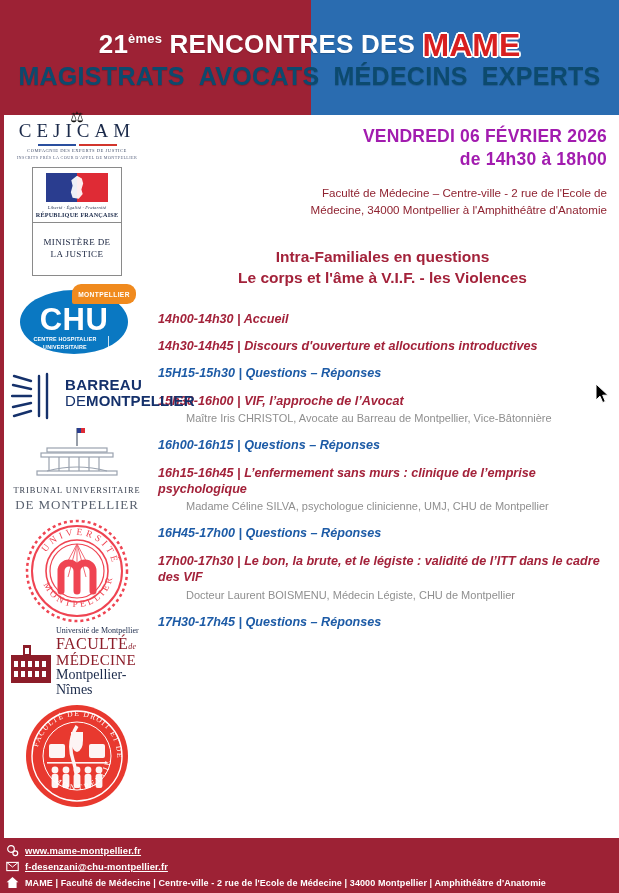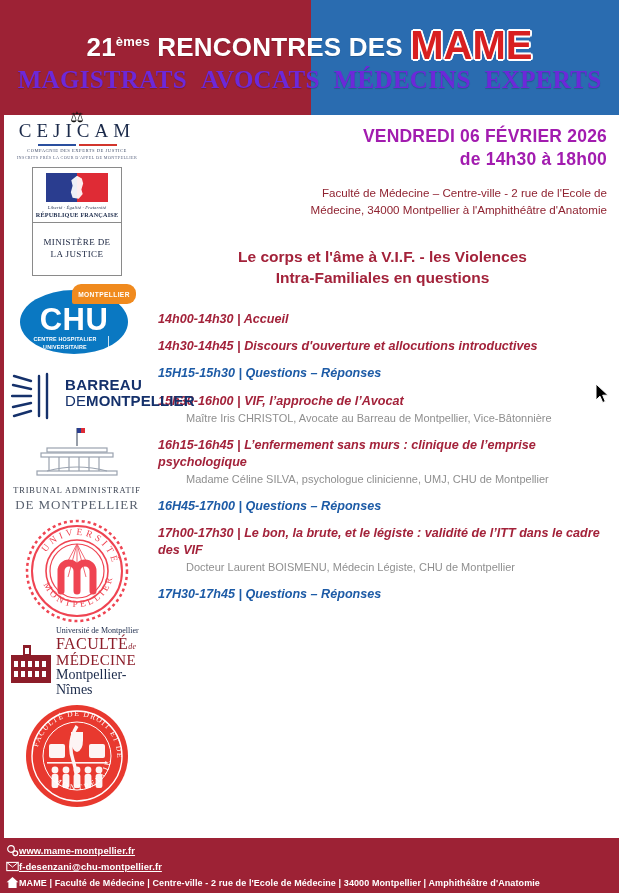--- a/index.html
+++ b/index.html
@@ -24,35 +24,34 @@
     display:flex;flex-direction:column;justify-content:center;align-items:center;
     gap:2px;pointer-events:none;
   }
   .line1{
     font-size:26px;font-weight:bold;color:#ffffff;
     letter-spacing:.2px;white-space:nowrap;line-height:1.05;
     text-shadow:0 1px 1px rgba(0,0,0,.18);
   }
   .line1 .sup{font-size:13px;vertical-align:super;font-weight:bold;}
   .line1 .mame{
-    color:#d81f20;font-size:40px;letter-spacing:0px;
+    color:#d81f20;font-size:32px;letter-spacing:0px;
     -webkit-text-stroke:0px;
     text-shadow:
       -1.4px -1.4px 0 #fff, 1.4px -1.4px 0 #fff,
       -1.4px  1.4px 0 #fff, 1.4px  1.4px 0 #fff,
        0 -1.6px 0 #fff, 0 1.6px 0 #fff,
       -1.6px 0 0 #fff, 1.6px 0 0 #fff;
     position:relative;top:3px;
   }
   .line2{
-    font-size:25px;font-weight:bold;color:#6d28d9;
+    font-size:25px;font-weight:bold;color:#0c4a6e;
     white-space:nowrap;line-height:1.05;letter-spacing:.3px;
     text-shadow:0 1px 1px rgba(0,0,0,.18);
     margin-top:2px;
-    font-family:Liberation Serif, serif;
   }
   .line2 .sp{display:inline-block;width:14px;}
 
   
   .page{
     position:absolute;left:0;top:115px;width:619px;height:723px;
     border-left:4px solid #9d2235;
     box-sizing:border-box;
     background:#fff;
   }
@@ -199,21 +198,21 @@
     margin-left:28px;margin-top:2px;
   }
 
   
   .footer{
     position:absolute;left:0;top:838px;width:619px;height:55px;
     background:#9d2235;color:#ffffff;
     padding:6px 0 0 6px;box-sizing:border-box;
     font-size:9px;
   }
-  .frow{display:flex;align-items:center;margin-bottom:3px;}
+  .frow{display:flex;align-items:center;gap:6px;margin-bottom:3px;}
   .fico{width:13px;height:13px;flex:0 0 13px;display:flex;align-items:center;justify-content:center;}
   .flink{
     font-size:9.4px;font-weight:bold;color:#fff;text-decoration:underline;
     letter-spacing:.1px;
   }
   .faddr{font-size:9px;font-weight:bold;color:#fff;letter-spacing:.1px;white-space:nowrap;}
 
   
   .cursor{position:absolute;left:595px;top:383px;width:16px;height:22px;pointer-events:none;}
 </style>
@@ -314,21 +313,21 @@
             <rect x="52" y="2" width="8" height="5" fill="#2a3d8f"></rect>
             <rect x="56" y="2" width="4" height="5" fill="#df2b35"></rect>
             <g stroke="#9aa2af" stroke-width="1.2" fill="none">
               <rect x="22" y="22" width="60" height="4"></rect>
               <rect x="16" y="27" width="72" height="4"></rect>
               <path d="M24 31 v14 M34 31 v14 M44 31 v14 M54 31 v14 M64 31 v14 M74 31 v14"></path>
               <path d="M22 45 q30 -8 60 0"></path>
               <rect x="12" y="45" width="80" height="4"></rect>
             </g>
           </svg>
-          <div class="t1">TRIBUNAL ADMINISTRATIF</div>
+          <div class="t1">TRIBUNAL UNIVERSITAIRE</div>
           <div class="t2">DE MONTPELLIER</div>
         </div>
       </div>
 
       <div class="logo">
         <svg class="seal-um" viewBox="0 0 104 104">
           <defs>
             <path id="arcTopUM" d="M52,52 m-36,0 a36,36 0 0 1 72,0" fill="none"></path>
             <path id="arcBotUM" d="M52,52 m-36,0 a36,36 0 0 0 72,0" fill="none"></path>
           </defs>
@@ -428,37 +427,40 @@
         <div>VENDREDI 06 FÉVRIER 2026</div>
         <div>de 14h30 à 18h00</div>
       </div>
 
       <div class="venue">
         <div>Faculté de Médecine – Centre-ville - 2 rue de l'Ecole de</div>
         <div>Médecine, 34000 Montpellier à l'Amphithéâtre d'Anatomie</div>
       </div>
 
       <div class="maintitle">
+        <div>Intra-Familiales en questions</div>
         <div>Le corps et l'âme à V.I.F. - les Violences</div>
-        <div>Intra-Familiales en questions</div>
       </div>
 
       <div class="program" id="program-list">
           <div class="slot red">
             <div class="head">14h00-14h30 | Accueil</div>
           </div>
           <div class="slot red">
             <div class="head">14h30-14h45 | Discours d'ouverture et allocutions introductives</div>
           </div>
           <div class="slot blue">
             <div class="head">15H15-15h30 | Questions – Réponses</div>
           </div>
           <div class="slot red">
             <div class="head">15h30-16h00 | VIF, l’approche de l’Avocat</div>
             <div class="speaker">Maître Iris CHRISTOL, Avocate au Barreau de Montpellier, Vice-Bâtonnière</div>
+          </div>
+          <div class="slot blue">
+            <div class="head">16h00-16h15 | Questions – Réponses</div>
           </div>
           <div class="slot red">
             <div class="head">16h15-16h45 | L’enfermement sans murs : clinique de l’emprise psychologique</div>
             <div class="speaker">Madame Céline SILVA, psychologue clinicienne, UMJ, CHU de Montpellier</div>
           </div>
           <div class="slot blue">
             <div class="head">16H45-17h00 | Questions – Réponses</div>
           </div>
           <div class="slot red">
             <div class="head">17h00-17h30 | Le bon, la brute, et le légiste : validité de l’ITT dans le cadre des VIF</div>

